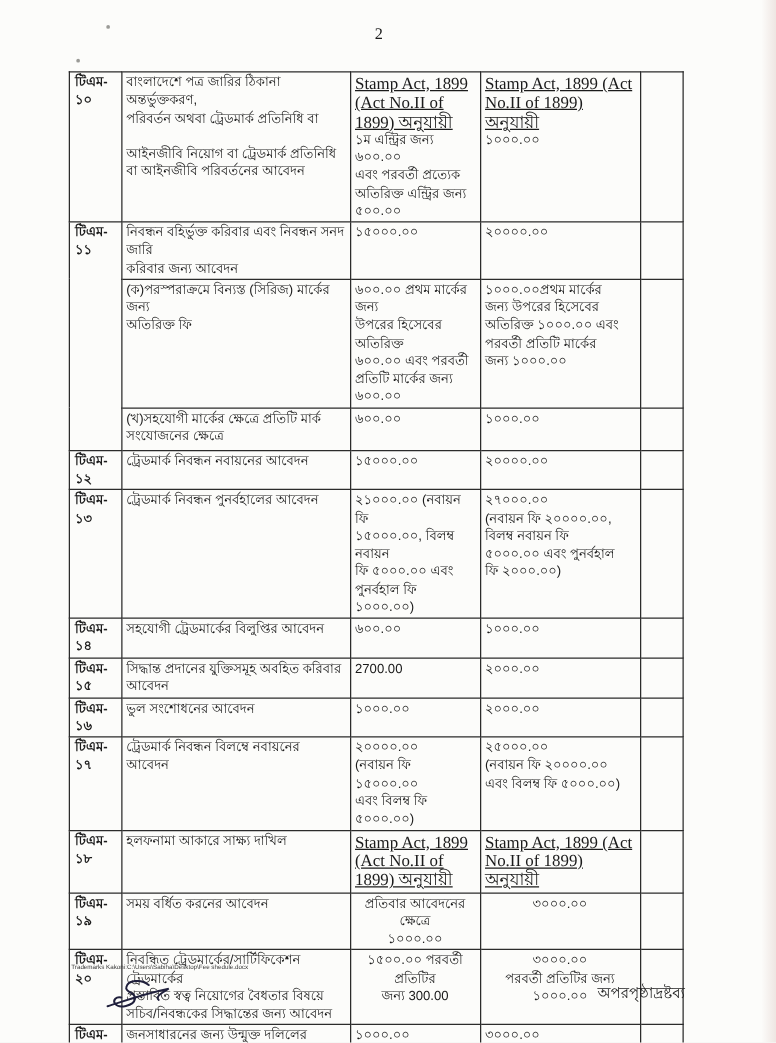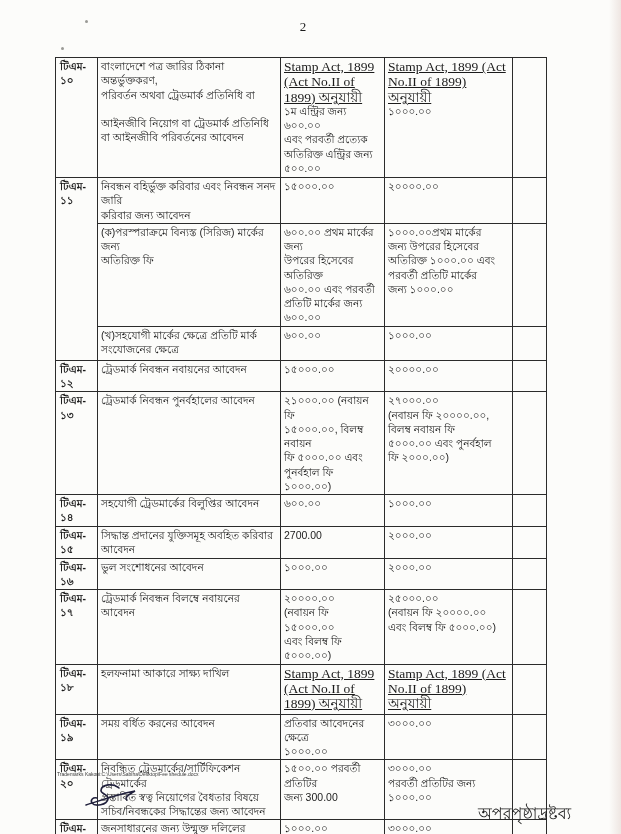--- a/index.html
+++ b/index.html
@@ -27,38 +27,38 @@
   }
   td {
     border:1px solid #2b2b2b;
     vertical-align:top;
     padding:1px 4px 1px 3px;
     font-size:10.5px; line-height:1.36;
     white-space:pre-line;
     overflow:hidden;
   }
   td.cell-id { padding-left:4px;font-weight:bold; }
-  td.center { text-align:left;margin-top:19px; }
+  td.center { text-align:center;margin-top:19px; }
   .stamp {
     display:block;
     font-family:"Liberation Serif","DejaVu Serif",serif;
     font-size:13.5px; line-height:1.13; white-space:normal;
     letter-spacing:0px;
     text-decoration:underline;
   }
-  .detail { display:block;font-family:Liberation Serif, serif; }
+  .detail { display:block; }
   .footer-path {
     position:absolute; left:57px; top:771px;
     font-size:5px; color:#3a3a3a; letter-spacing:0px;
   }
   .signature {
     position:absolute; left:83px; top:782px;
   }
   .footer-note {
-    position:absolute; left:478px; top:785px; font-size:16px;margin-top:16px;
+    position:absolute; left:478px; top:785px; font-size:12px;
   }
   .speck { position:absolute; background:#9a9a96; border-radius:50%; }
   .speck.s1 { left:85px; top:20px; width:3px; height:3px; }
   .speck.s2 { left:61px; top:47px; width:3px; height:3px; }
 </style>
 </head>
 <body>
 
 <div class="page">
 

